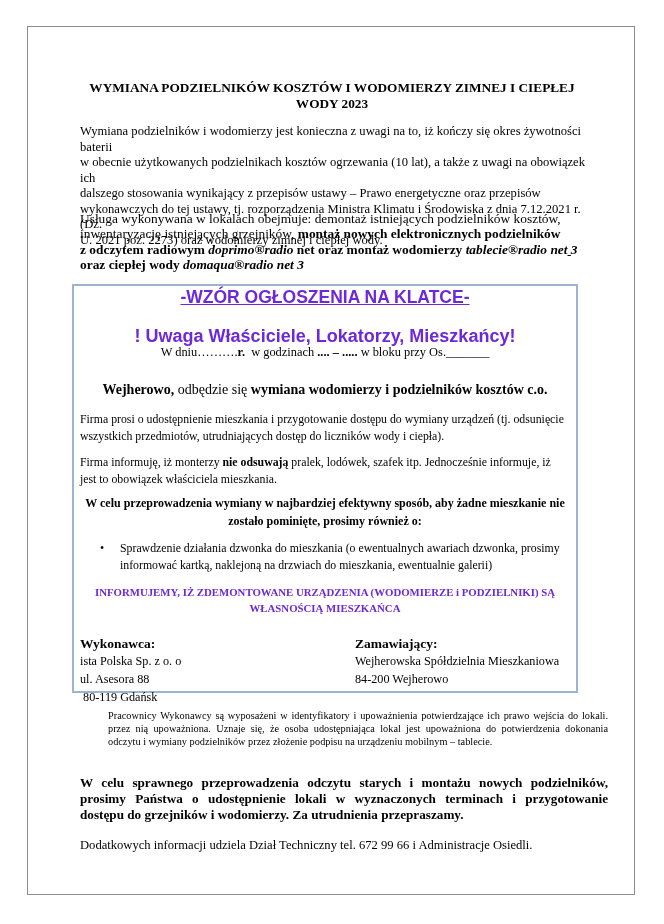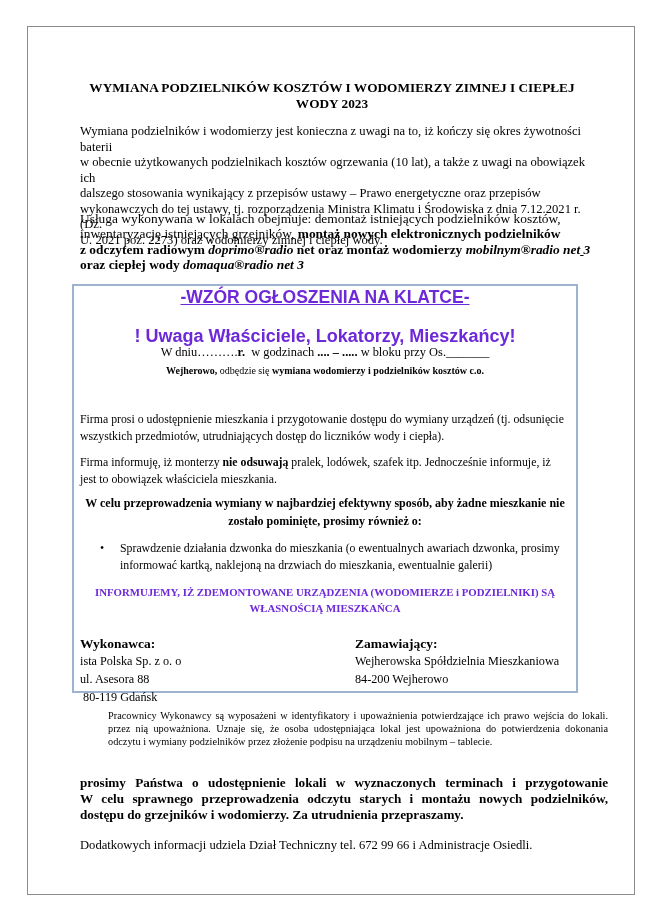--- a/index.html
+++ b/index.html
@@ -15,21 +15,21 @@
   .u { text-decoration: underline; }
   .box { left: 72px; top: 284px; width: 506px; height: 409px; border: 2.5px solid #9db3d0;
          box-sizing: border-box; }
   .red { color: #6d28d9; }
   .sans { font-family: "Liberation Sans", "DejaVu Sans", sans-serif; }
   .box-h1 { left: 72px; width: 506px; top: 286px; text-align: center; font-weight: bold;
             font-size: 17.5px; text-decoration: underline; line-height: 22px; }
   .box-h2 { left: 72px; width: 506px; top: 325px; text-align: center; font-weight: bold;
             font-size: 18px; line-height: 22px; }
   .when { left: 72px; width: 506px; top: 345px; text-align: center; font-size: 12.4px; line-height: 15px; }
-  .where { left: 72px; width: 506px; top: 363px; text-align: center; font-size: 10px; line-height: 16px; }
+  .where { left: 72px; width: 506px; top: 382px; text-align: center; font-size: 14px; line-height: 16px; }
   .bp { left: 80px; width: 490px; font-size: 11.8px; line-height: 17px; }
   .bp1 { top: 411px; }
   .bp2 { top: 454px; }
   .bpc { left: 80px; width: 490px; top: 494px; text-align: center; font-weight: bold; font-size: 12px; line-height: 18px; }
   .bullet-row { left: 100px; width: 470px; top: 540px; font-size: 11.8px; line-height: 17px; }
   .bullet-dot { position: absolute; left: 0px; top: 0px; }
   .bullet-text { position: absolute; left: 20px; width: 450px; }
   .notice { left: 76px; width: 498px; top: 584px; text-align: center; font-weight: bold;
             font-size: 10.8px; line-height: 16px; }
   .col { font-size: 12.2px; line-height: 18px; margin-top: 21px; }
@@ -59,21 +59,21 @@
   <span>Wymiana podzielników i wodomierzy jest konieczna z uwagi na to, iż kończy się okres żywotności baterii</span><br>
   <span>w obecnie użytkowanych podzielnikach kosztów ogrzewania (10 lat), a także z uwagi na obowiązek ich</span><br>
   <span>dalszego stosowania wynikający z przepisów ustawy – Prawo energetyczne oraz przepisów</span><br>
   <span>wykonawczych do tej ustawy, tj. rozporządzenia Ministra Klimatu i Środowiska z dnia 7.12.2021 r. (Dz.</span><br>
   <span>U. 2021 poz. 2273) oraz wodomierzy zimnej i ciepłej wody.</span>
 </div>
 
 <div class="abs p2">
   <span>Usługa wykonywana w lokalach obejmuje: demontaż istniejących podzielników kosztów,</span><br>
   <span>inwentaryzację istniejących grzejników, </span><b>montaż nowych elektronicznych podzielników</b><br>
-  <b><span>z odczytem radiowym </span><i>doprimo®radio</i><span> net oraz montaż wodomierzy </span><i>mobilnym®radio net</i><i class="u" style="white-space:pre"> </i><i>3</i></b><br>
+  <b><span>z odczytem radiowym </span><i>doprimo®radio</i><span> net oraz montaż wodomierzy </span><i>tablecie®radio net</i><i class="u" style="white-space:pre"> </i><i>3</i></b><br>
   <b><span>oraz ciepłej wody </span><i>domaqua®radio net 3</i></b>
 </div>
 
 <div class="abs box"></div>
 
 <div class="abs box-h1 red sans">-WZÓR OGŁOSZENIA NA KLATCE-</div>
 <div class="abs box-h2 red sans">! Uwaga Właściciele, Lokatorzy, Mieszkańcy!</div>
 
 <div class="abs when">
   <span>W dniu……….</span><b>r.</b><span style="white-space:pre">  w godzinach </span><b>.... – .....</b><span> w bloku przy Os._______</span>
@@ -114,18 +114,18 @@
   <span class="col-line">84-200 Wejherowo</span>
 </div>
 
 <div class="abs p3">
   <span class="line">Pracownicy Wykonawcy są wyposażeni w identyfikatory i upoważnienia potwierdzające ich prawo wejścia do lokali.</span>
   <span class="line">przez nią upoważniona. Uznaje się, że osoba udostępniająca lokal jest upoważniona do potwierdzenia dokonania</span>
   <span class="line last">odczytu i wymiany podzielników przez złożenie podpisu na urządzeniu mobilnym – tablecie.</span>
 </div>
 
 <div class="abs p4">
+  <span class="line">W celu sprawnego przeprowadzenia odczytu starych i montażu nowych podzielników,</span>
   <span class="line">prosimy Państwa o udostępnienie lokali w wyznaczonych terminach i przygotowanie</span>
-  <span class="line">W celu sprawnego przeprowadzenia odczytu starych i montażu nowych podzielników,</span>
   <span class="line last">dostępu do grzejników i wodomierzy. Za utrudnienia przepraszamy.</span>
 </div>
 
 <div class="abs p5">Dodatkowych informacji udziela Dział Techniczny tel. 672 99 66 i Administracje Osiedli.</div>
 
 </body></html>

